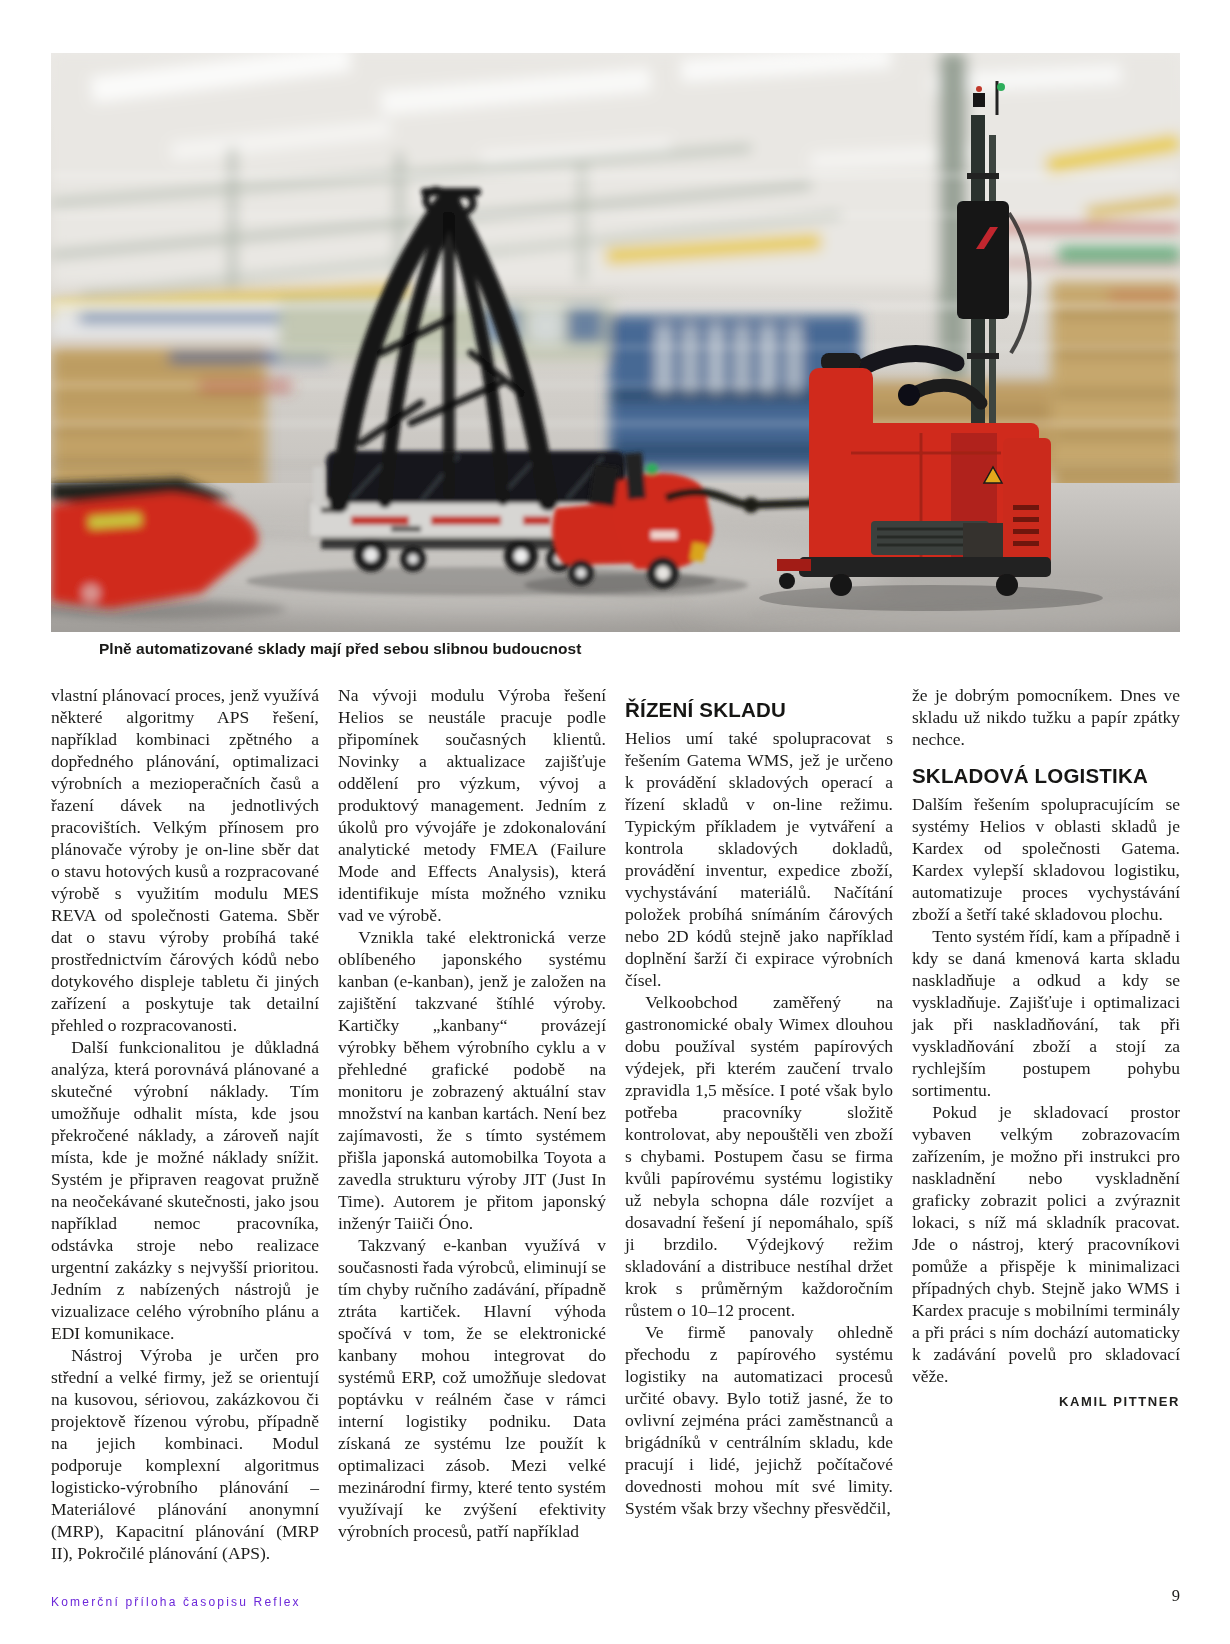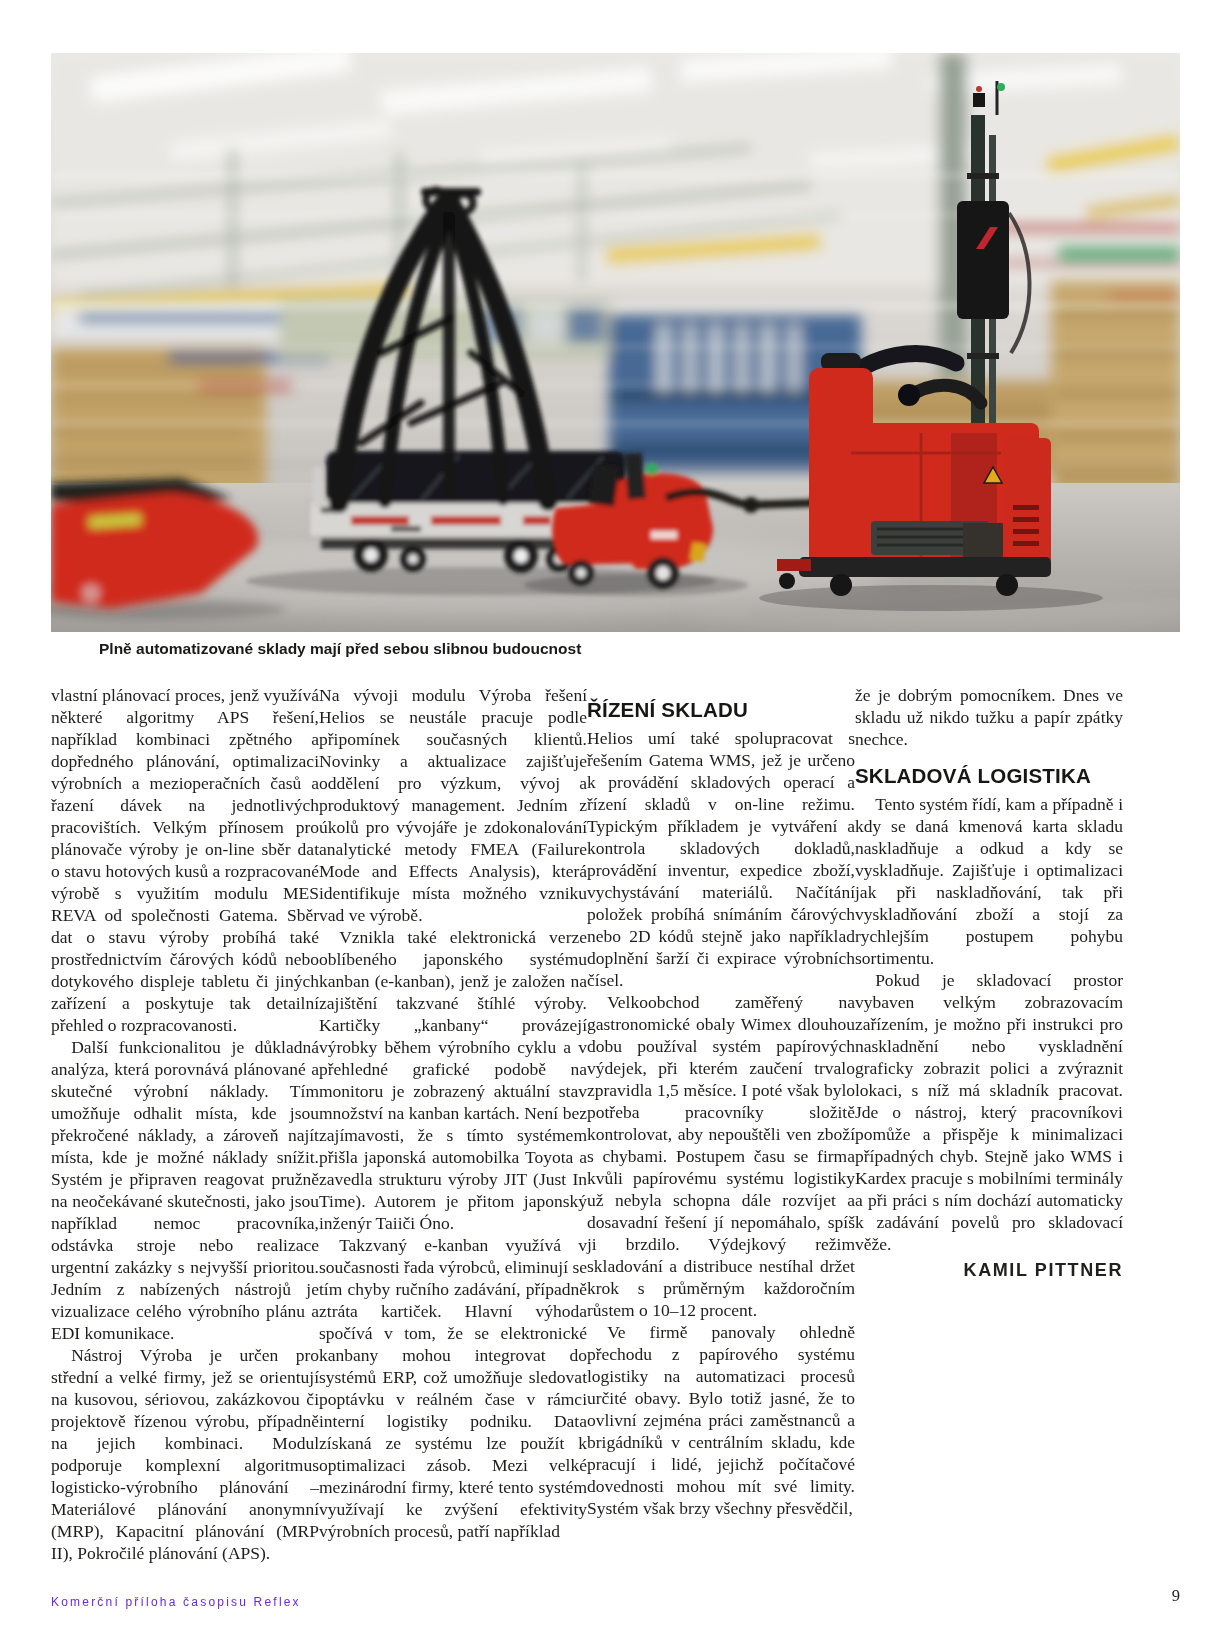--- a/index.html
+++ b/index.html
@@ -12,38 +12,38 @@
     margin:0; overflow:hidden; background:#d8d5d0;
   }
   .photo svg { display:block; }
   .caption {
     position:absolute; left:51px; top:639px; width:1129px;
     font-family:"Liberation Sans", sans-serif; font-weight:bold;
     font-size:15.5px; line-height:19px; color:#1a1a18;margin-left:48px;
   }
   .columns {
     position:absolute; left:51px; top:684px; width:1129px; height:904px;
-    display:flex; overflow:hidden;
+    display:flex; gap:19px; overflow:hidden;
   }
   .col {
     flex:0 0 268px; width:268px;
     font-size:17.5px; line-height:22px; text-align:justify;
     overflow-wrap:break-word;
   }
   .col p { margin:0; }
   .col p.indent { text-indent:1.15em; }
   .heading {
     font-family:"Liberation Sans", sans-serif; font-weight:bold;
     font-size:20.5px; line-height:25px; letter-spacing:0.2px;
     margin:13px 0 5px 0; text-align:left; color:#161614;
   }
   .heading.first { margin-top:-3px; margin-bottom:6px; }
   .author {
     font-family:"Liberation Sans", sans-serif; font-weight:bold;
-    font-size:18px; letter-spacing:1.6px; text-align:right;
+    font-size:13px; letter-spacing:1.6px; text-align:right;
     margin-top:4px; color:#20201e;
   }
   .footer-imprint {
     position:absolute; left:51px; top:1595px;
     font-family:"Liberation Sans", sans-serif; font-size:12px;
     letter-spacing:2.2px; color:#6d28d9;
   }
   .page-number {
     position:absolute; right:50px; top:1586px;
     font-family:"Liberation Serif", serif; font-size:16.5px; color:#1d1d1b;
@@ -292,20 +292,21 @@
     <div class="col">
       <h3 class="heading">ŘÍZENÍ SKLADU</h3>
       <p>Helios umí také spolupracovat s řešením Gatema WMS, jež je určeno k provádění skladových operací a řízení skladů v on-line režimu. Typickým příkladem je vytváření a kontrola skladových dokladů, provádění inventur, expedice zboží, vychystávání materiálů. Načítání položek probíhá snímáním čárových nebo 2D kódů stejně jako například doplnění šarží či expirace výrobních čísel.</p>
       <p class="indent">Velkoobchod zaměřený na gastronomické obaly Wimex dlouhou dobu používal systém papírových výdejek, při kterém zaučení trvalo zpravidla 1,5 měsíce. I poté však bylo potřeba pracovníky složitě kontrolovat, aby nepouštěli ven zboží s chybami. Postupem času se firma kvůli papírovému systému logistiky už nebyla schopna dále rozvíjet a dosavadní řešení jí nepomáhalo, spíš ji brzdilo. Výdejkový režim skladování a distribuce nestíhal držet krok s průměrným každoročním růstem o 10–12 procent.</p>
       <p class="indent">Ve firmě panovaly ohledně přechodu z papírového systému logistiky na automatizaci procesů určité obavy. Bylo totiž jasné, že to ovlivní zejména práci zaměstnanců a brigádníků v centrálním skladu, kde pracují i lidé, jejichž počítačové dovednosti mohou mít své limity. Systém však brzy všechny přesvědčil,</p>
     </div>
 
     <div class="col">
       <p>že je dobrým pomocníkem. Dnes ve skladu už nikdo tužku a papír zpátky nechce.</p>
       <h3 class="heading">SKLADOVÁ LOGISTIKA</h3>
+      <p>Dalším řešením spolupracujícím se systémy Helios v oblasti skladů je Kardex od společnosti Gatema. Kardex vylepší skladovou logistiku, automatizuje proces vychystávání zboží a šetří také skladovou plochu.</p>
       <p class="indent">Tento systém řídí, kam a případně i kdy se daná kmenová karta skladu naskladňuje a odkud a kdy se vyskladňuje. Zajišťuje i optimalizaci jak při naskladňování, tak při vyskladňování zboží a stojí za rychlejším postupem pohybu sortimentu.</p>
       <p class="indent">Pokud je skladovací prostor vybaven velkým zobrazovacím zařízením, je možno při instrukci pro naskladnění nebo vyskladnění graficky zobrazit polici a zvýraznit lokaci, s níž má skladník pracovat. Jde o nástroj, který pracovníkovi pomůže a přispěje k minimalizaci případných chyb. Stejně jako WMS i Kardex pracuje s mobilními terminály a při práci s ním dochází automaticky k zadávání povelů pro skladovací věže.</p>
       <div class="author">KAMIL PITTNER</div>
     </div>
 
   </div>
 
   <div class="footer-imprint">Komerční příloha časopisu Reflex</div>
   <div class="page-number">9</div>
 

